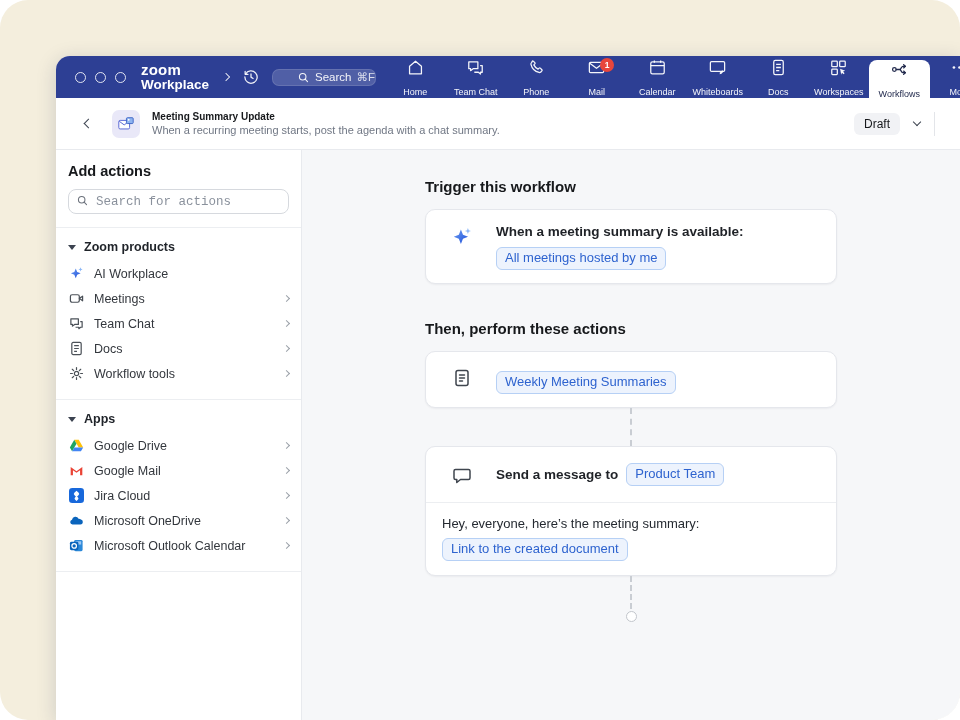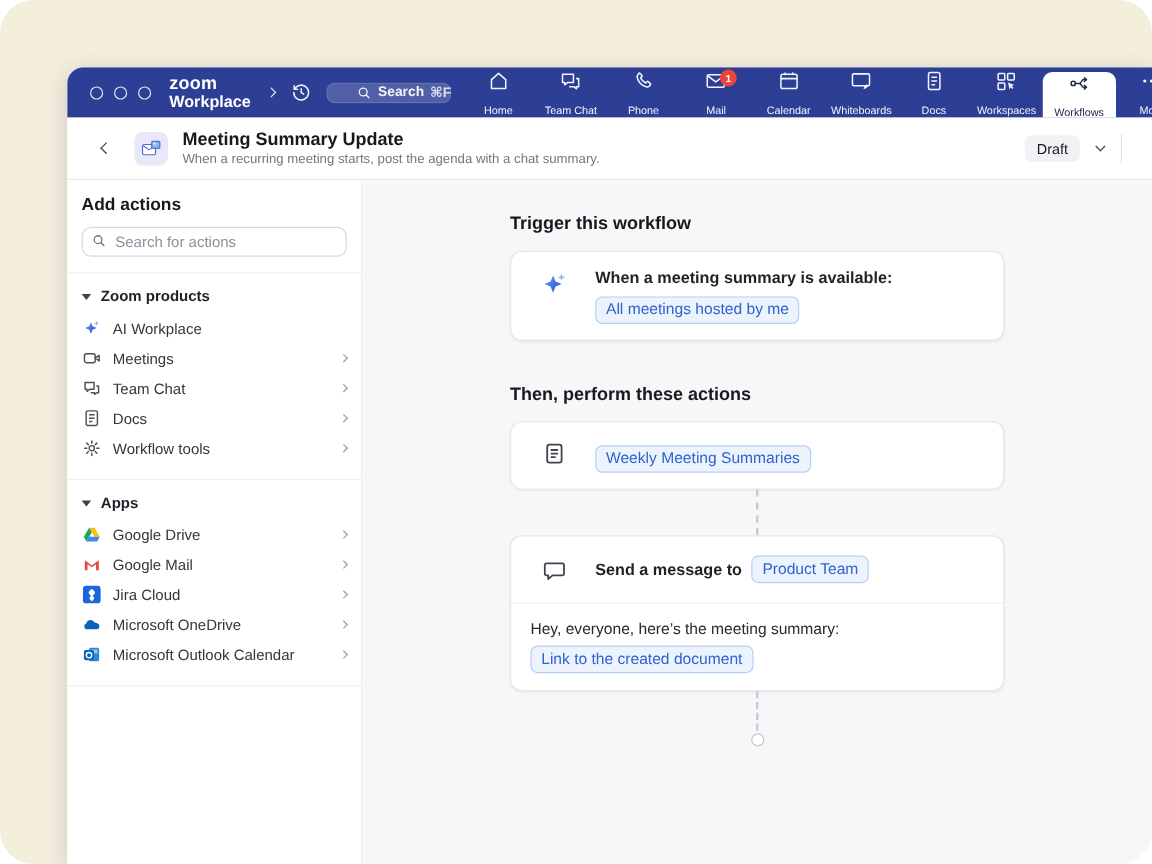--- a/index.html
+++ b/index.html
@@ -13,47 +13,47 @@
   .dot { width:11px; height:11px; border:1.5px solid rgba(255,255,255,.85); border-radius:50%; }
   .logo { margin-left:15px; color:#fff; line-height:1; }
   .logo .z1 { font-size:15px; letter-spacing:.2px; display:block; margin-bottom:1px;font-weight:bold; }
   .logo .z2 { font-size:13.5px; font-weight:bold; display:block; }
   .chev { display:inline-block; width:6px; height:6px; border-right:1.5px solid currentColor; border-top:1.5px solid currentColor; }
   .chev.right { transform:rotate(45deg); }
   .chev.left  { transform:rotate(-135deg); }
   .chev.down  { transform:rotate(135deg); margin-top:-3px; }
   .nav-chev { color:rgba(255,255,255,.85); margin-left:14px; }
   .hist { margin-left:13px; color:rgba(255,255,255,.92); display:flex; }
-  .searchbox { margin-left:12px; width:104px; height:17px; border-radius:7px; background:rgba(255,255,255,.17); border:1px solid rgba(255,255,255,.12); display:flex; align-items:center; padding:0 24px; gap:5px; color:rgba(255,255,255,.93); font-size:11.5px;font-weight:bold; }
+  .searchbox { margin-left:12px; width:104px; height:17px; border-radius:7px; background:rgba(255,255,255,.17); border:1px solid rgba(255,255,255,.12); display:flex; align-items:center; padding:0 24px; gap:5px; color:rgba(255,255,255,.93); font-size:11.5px; }
   .searchbox .kbd { margin-left:auto; opacity:.85; }
   .nav-items { position:absolute; left:329px; top:0; height:42px; display:flex; }
   .nav-item { width:60.5px; height:42px; display:flex; flex-direction:column; align-items:center; justify-content:center; color:rgba(255,255,255,.95); cursor:pointer; position:relative; }
   .nav-item .nlabel { font-size:9px; margin-top:10px; white-space:nowrap; }
   .nav-item.active { height:38px; align-self:flex-end; background:#fff; border-radius:8px 8px 0 0; color:#222a4d; }
   .badge { position:absolute; top:2px; right:13px; min-width:14px; height:14px; background:#e8463c; color:#fff; border-radius:8px; font-size:8.5px; font-weight:bold; display:flex; align-items:center; justify-content:center; padding:0 3px; }
 
   
   .header { height:52px; background:#fff; border-bottom:1px solid #e8eaee; display:flex; align-items:center; position:relative; }
   .back { margin-left:24px; color:#3c4350; width:16px; height:16px; display:flex; align-items:center; justify-content:center; cursor:pointer; }
   .back .chev { width:7px; height:7px; }
   .wf-icon { margin-left:16px; width:28px; height:28px; border-radius:7px; background:#e9e8f8; display:flex; align-items:center; justify-content:center; }
   .title-block { margin-left:12px; }
-  .title { font-size:15px; font-weight:bold; color:#17191c; line-height:1.15; }
+  .title { font-size:10px; font-weight:bold; color:#17191c; line-height:1.15; }
   .subtitle { font-size:11px; color:#707784; margin-top:2px;text-align:center; }
   .header-right { position:absolute; right:25px; display:flex; align-items:center; gap:14px; }
   .draft-pill { background:#f1f2f5; border-radius:6px; padding:4px 10px; font-size:12px; color:#17191c; cursor:pointer; }
   .draft-chev { color:#3c4350; cursor:pointer; display:flex; }
   .hdr-divider { width:1px; height:24px; background:#e3e5e9; }
 
   
   .app-body { display:flex; height:calc(100% - 94px); }
   .sidebar { width:246px; background:#fff; border-right:1px solid #e8eaee; padding-top:13px; overflow:hidden; }
   .sb-title { font-size:14.5px; font-weight:bold; color:#17191c; margin:0 12px 10px; }
   .sb-search { position:relative; margin:0 12px; }
-  .sb-search input { width:100%; height:25px; border:1px solid #d6d9de; border-radius:8px; padding:0 8px 0 27px; font-size:12.5px; font-family:Liberation Sans, sans-serif; color:#33373d; outline:none; background:#fff; }
+  .sb-search input { width:100%; height:25px; border:1px solid #d6d9de; border-radius:8px; padding:0 8px 0 27px; font-size:12.5px; font-family:Liberation Mono, monospace; color:#33373d; outline:none; background:#fff; }
   .sb-search input::placeholder { color:#8a919c; }
   .sb-search .mag { position:absolute; left:8px; top:5px; color:#6d737d; }
   .sb-divider { height:1px; background:#eceef1; margin-top:13px; }
   .sb-section-hdr { display:flex; align-items:center; gap:8px; padding:12px 12px 7px; cursor:pointer; }
   .caret { width:0; height:0; border-left:4px solid transparent; border-right:4px solid transparent; border-top:5px solid #3c4350; }
   .sb-section-label { font-size:12.5px; font-weight:bold; color:#1f2329; }
   .sb-item { display:flex; align-items:center; height:25px; padding:0 12px; cursor:pointer; }
   .sb-icon { width:16px; height:16px; margin-right:10px; display:flex; align-items:center; justify-content:center; color:#4b5158; flex:none; }
   .sb-label { font-size:12.5px; color:#33373d; white-space:nowrap; }
   .sb-chev { margin-left:auto; color:#9aa0a8; display:flex; }

